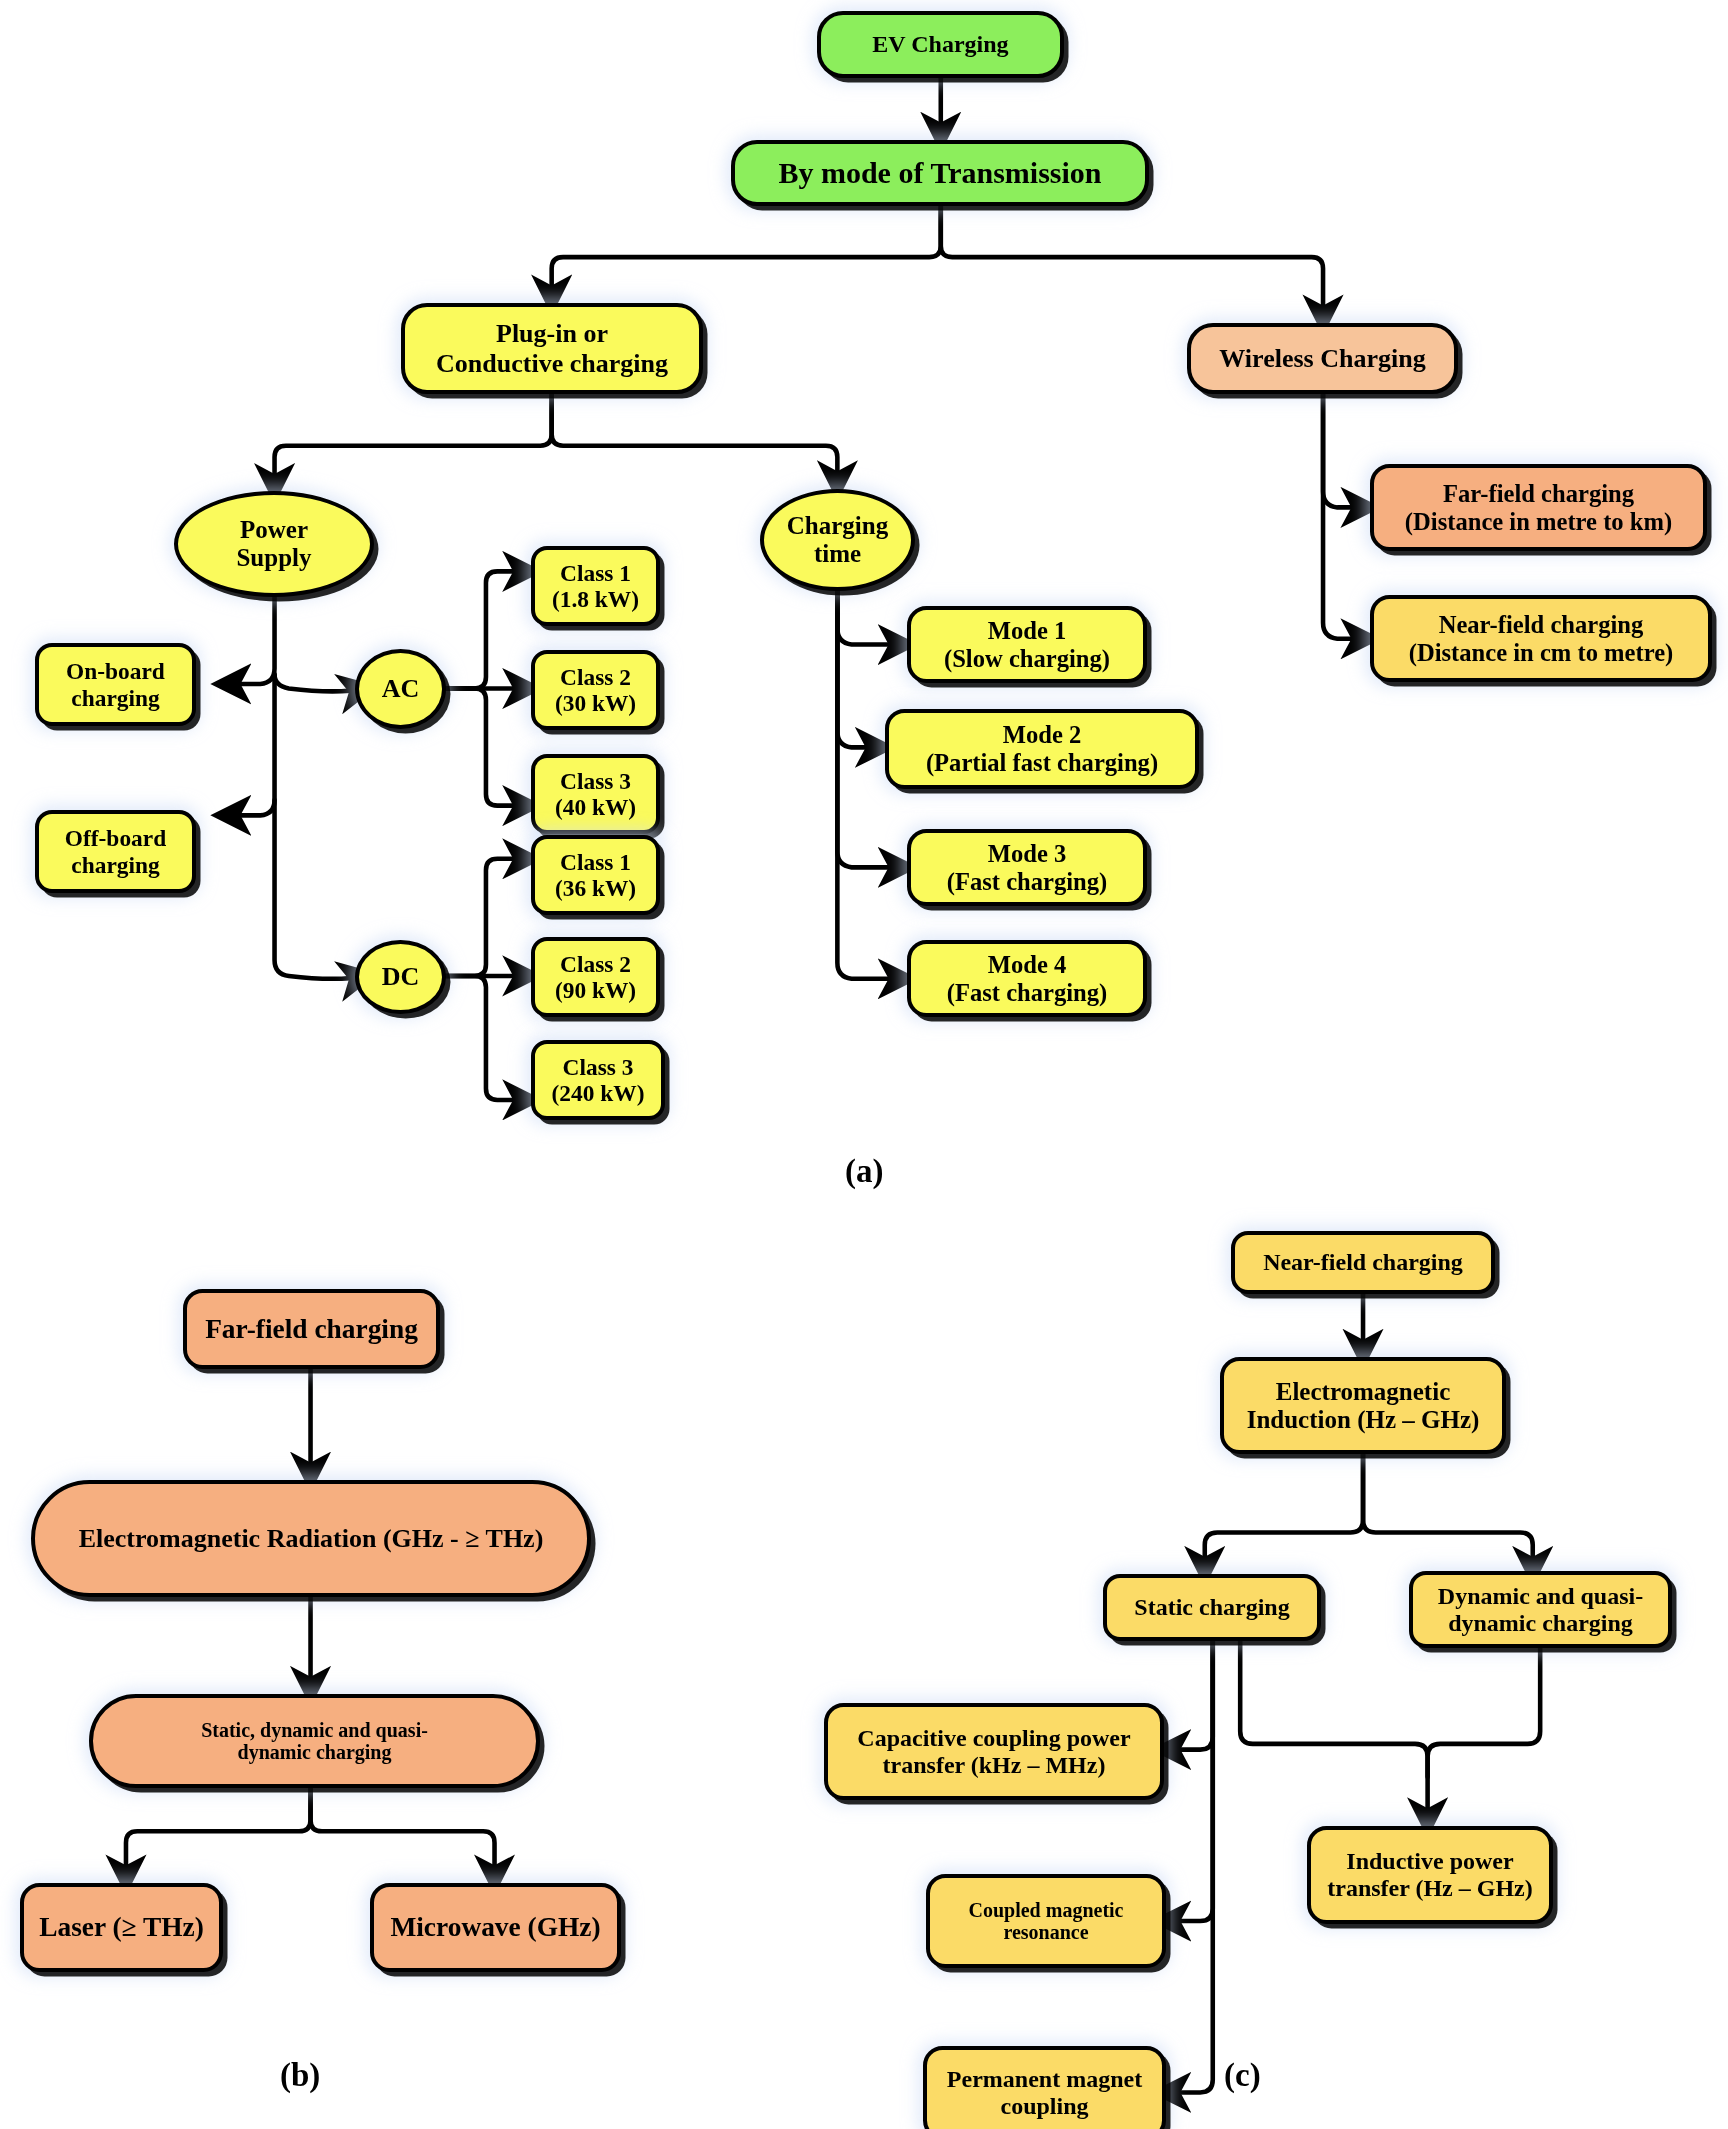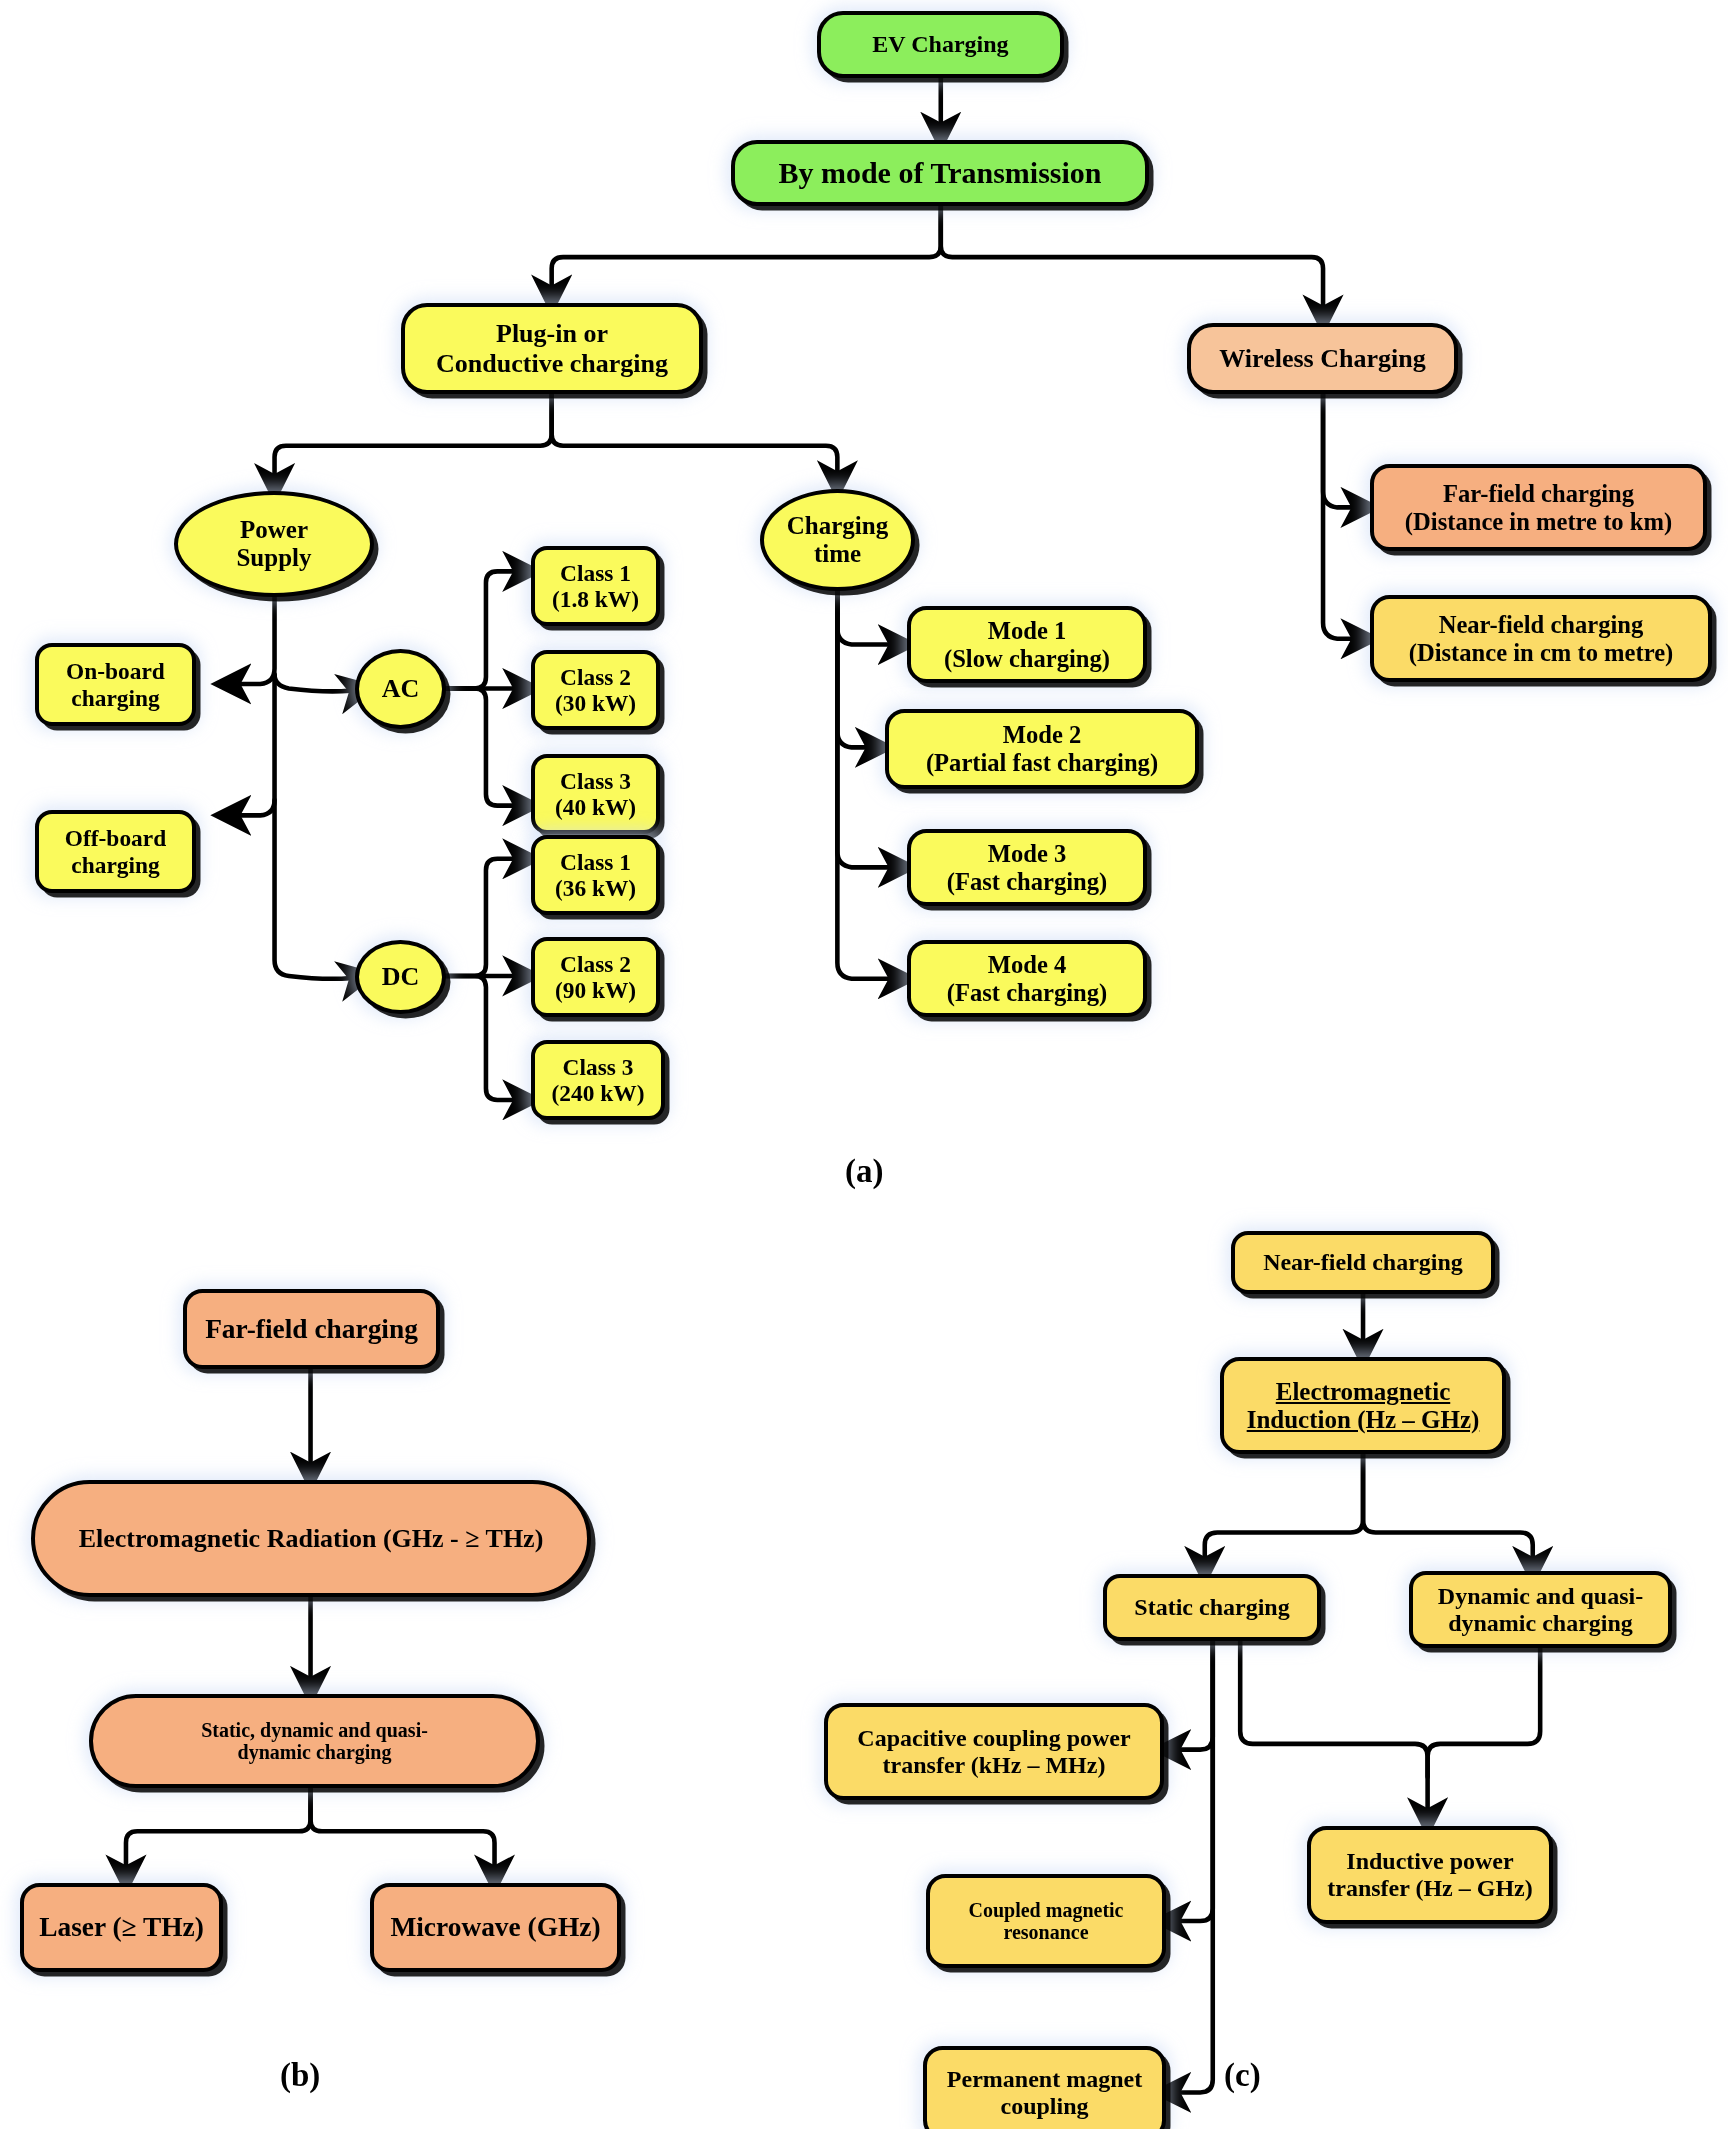--- a/index.html
+++ b/index.html
@@ -212,21 +212,21 @@
 <div class="node rr orange" style="left:370px;top:1883px;width:251px;height:89px;font-size:27.4px;border-radius:19.4px;">
   <span>Microwave (GHz)</span>
 </div>
 
 <div class="plabel" style="left:280px;top:2057px;">(b)</div>
 
 <div class="node rr gold" style="left:1231px;top:1231px;width:264px;height:63px;font-size:24px;border-radius:17px;">
   <span>Near-field charging</span>
 </div>
 
-<div class="node rr gold" style="left:1220px;top:1357px;width:286px;height:97px;font-size:25px;white-space:pre-line;border-radius:19.4px;text-decoration:underline;">
+<div class="node rr gold" style="left:1220px;top:1357px;width:286px;height:97px;font-size:25px;white-space:pre-line;border-radius:19.4px;">
   <span>Electromagnetic
 Induction (Hz – GHz)</span>
 </div>
 
 <div class="node rr gold" style="left:1103px;top:1574px;width:218px;height:67px;font-size:24px;border-radius:17px;">
   <span>Static charging</span>
 </div>
 
 <div class="node rr gold" style="left:1409px;top:1571px;width:263px;height:77px;font-size:24px;white-space:pre-line;border-radius:17px;">
   <span>Dynamic and quasi-

